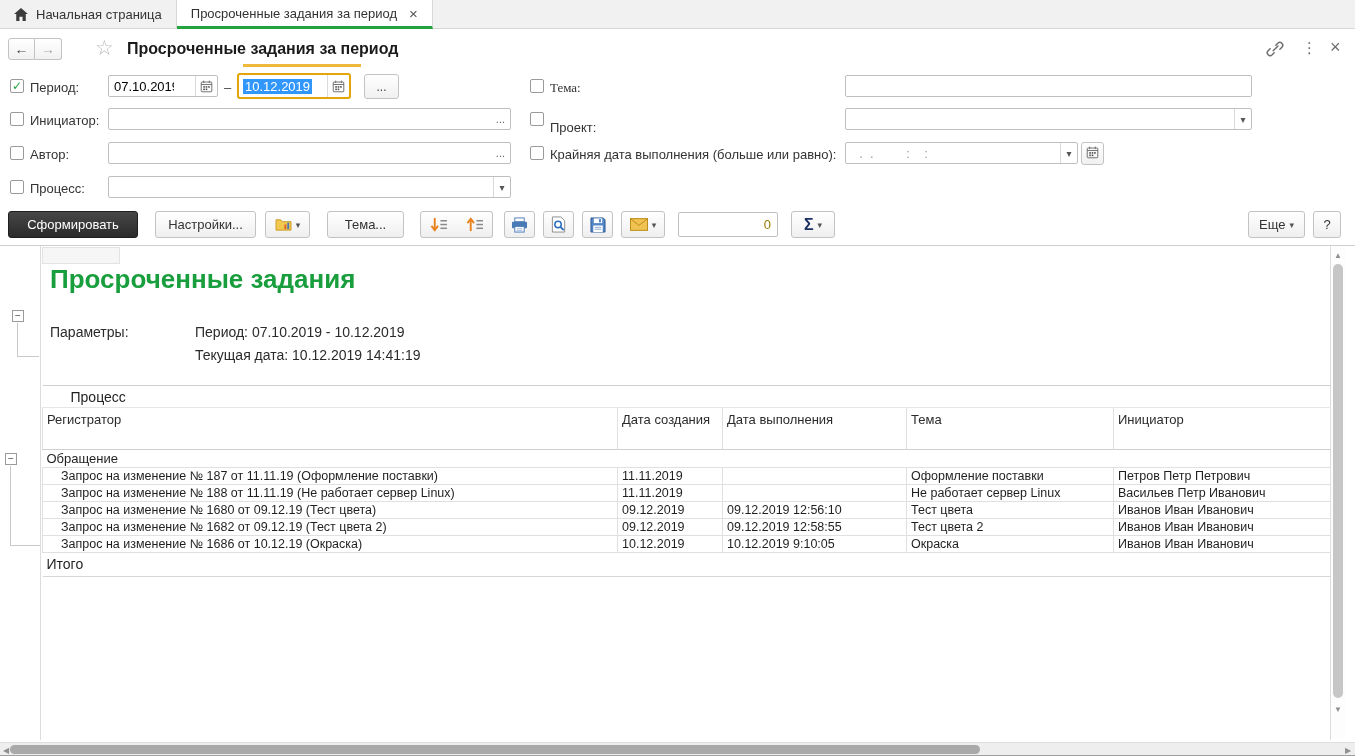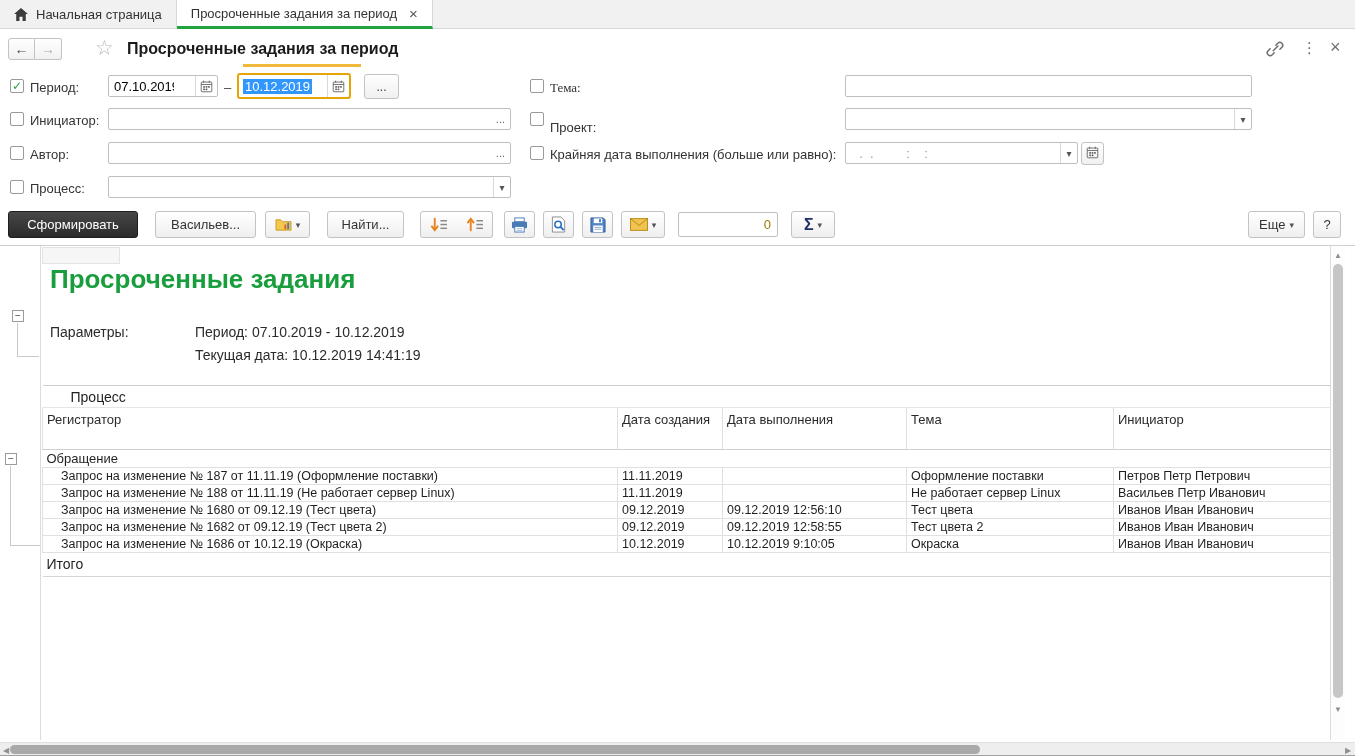--- a/index.html
+++ b/index.html
@@ -208,30 +208,30 @@
           <rect x="10" y="7.5" width="2" height="2"></rect>
           <rect x="4" y="10.5" width="2" height="2"></rect>
           <rect x="7" y="10.5" width="2" height="2"></rect>
         </g>
       </svg>
   </button>
 </div>
 
 <div class="toolbar">
   <button class="btn dark" style="left:8px;width:130px;">Сформировать</button>
-  <button class="btn" style="left:155px;width:101px;">Васильев...</button>
+  <button class="btn" style="left:155px;width:101px;">Настройки...</button>
   <button class="btn iconbtn" style="left:265px;width:45px;">
     <svg width="17" height="15" viewBox="0 0 18 16">
         <path d="M1 3 h5 l2 2 h9 v9 h-16 z" fill="#f3c84e" stroke="#c79b25"></path>
         <rect x="10" y="8" width="2" height="5" fill="#d95f2b"></rect>
         <rect x="13" y="6" width="2" height="7" fill="#4a7ab5"></rect>
       </svg>
     <span class="dd2">▾</span>
   </button>
-  <button class="btn" style="left:327px;width:77px;">Найти...</button>
+  <button class="btn" style="left:327px;width:77px;">Тема...</button>
   <button class="btn iconbtn" style="left:420px;width:37px;border-radius:3px 0 0 3px;">
     <svg width="17" height="16" viewBox="0 0 18 17">
         <g stroke="#e8821b" stroke-width="2">
           <line x1="5" y1="1" x2="5" y2="13"></line>
           <path d="M1.5 9.5 L5 14 L8.5 9.5" fill="none"></path>
         </g>
         <g stroke="#8a8a8a" stroke-width="1.6">
           <line x1="11" y1="4" x2="18" y2="4"></line>
           <line x1="11" y1="8" x2="18" y2="8"></line>
           <line x1="11" y1="12" x2="18" y2="12"></line>

